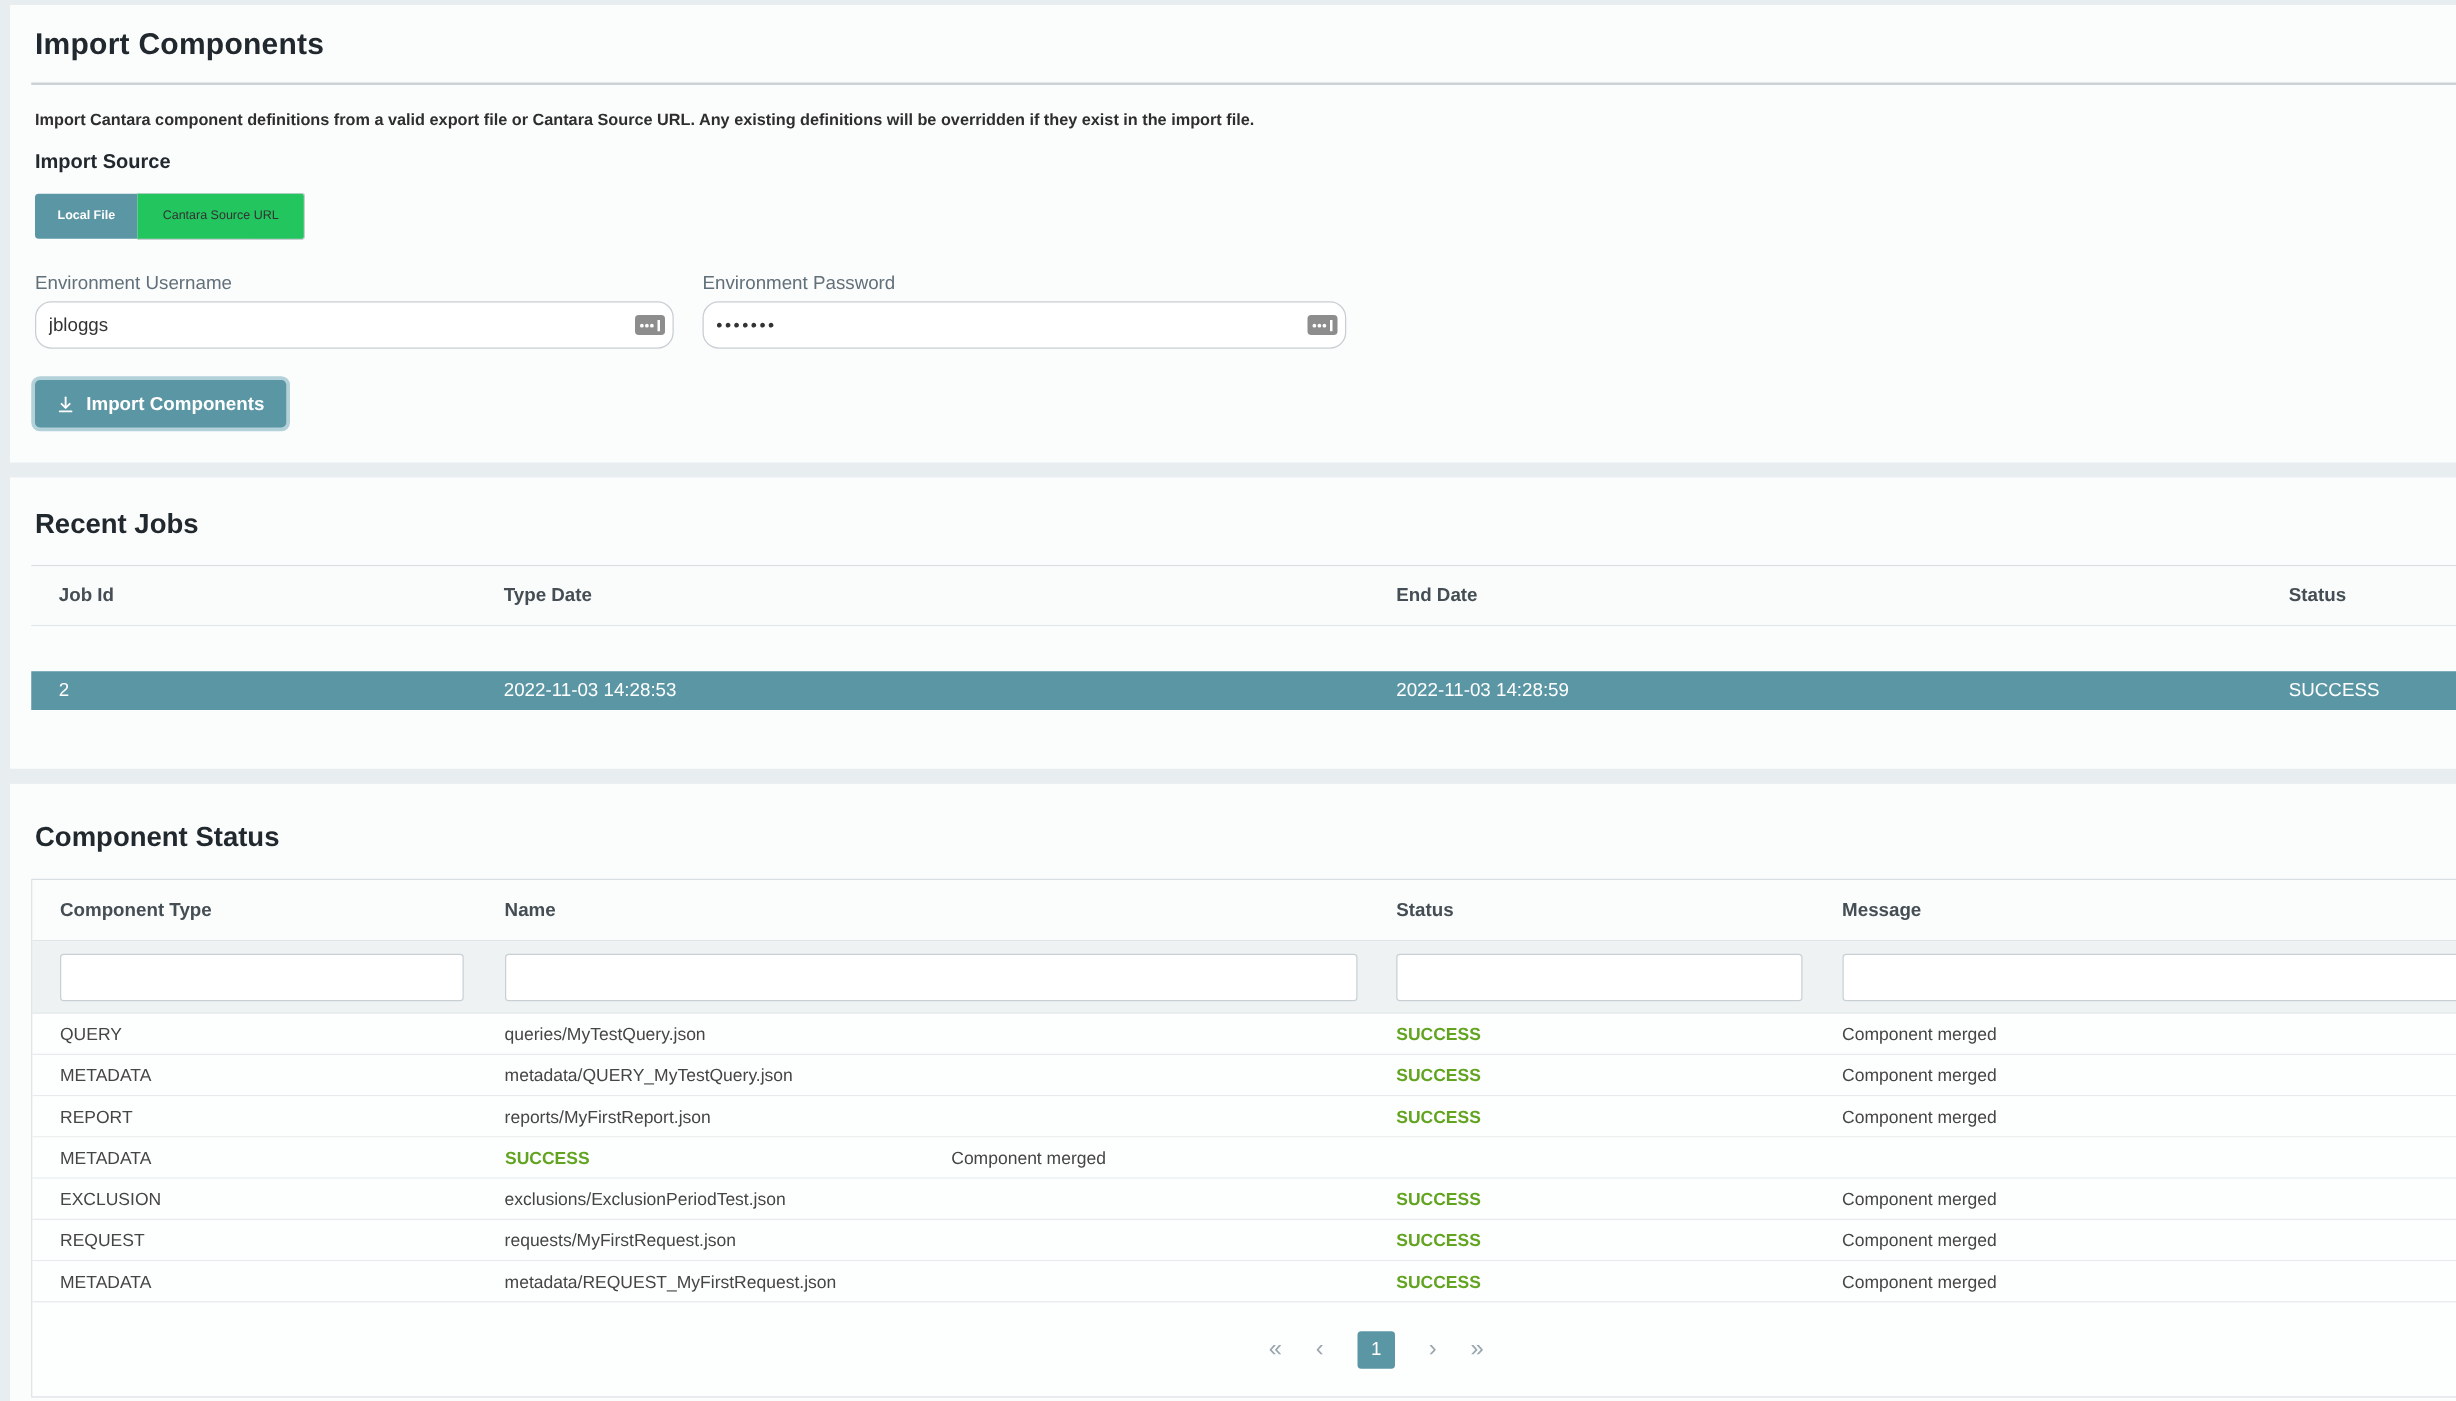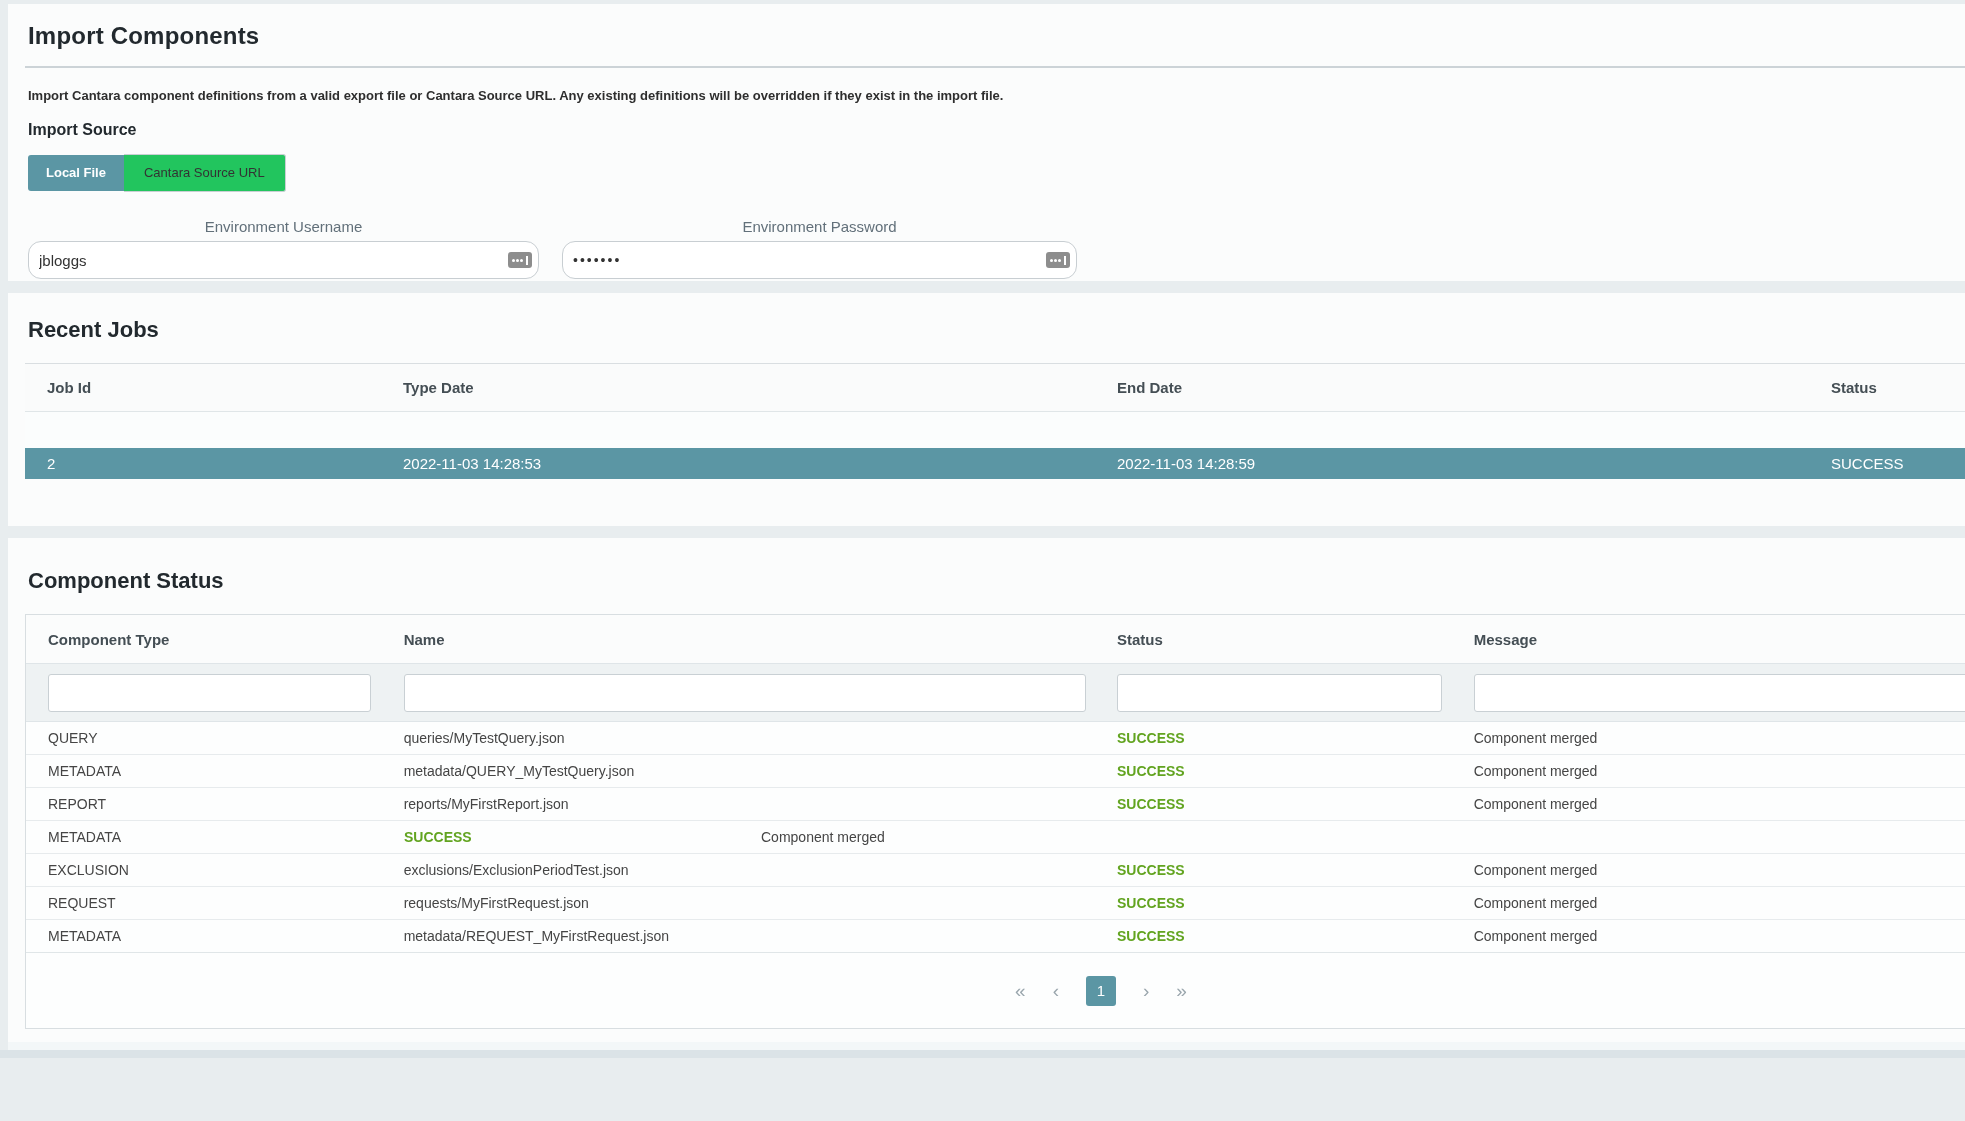--- a/index.html
+++ b/index.html
@@ -8,40 +8,40 @@
     background:#e8edef;
     font-family:"Liberation Sans","DejaVu Sans",sans-serif;
     color:#333;
   }
   .panel {
     margin-left:8px;
     width:calc(100% - 8px);
     background:#fbfcfc;
     overflow:hidden;
   }
-  .panel-top { margin-top:4px; height:277px; padding-top:18px; }
+  .panel-top { margin-top:4px; height:366px; padding-top:18px; }
   .gap { height:12px; }
   .inset { margin-left:20px; }
 
   h1.page-title { font-size:24px; font-weight:700; color:#22292e; letter-spacing:.2px; }
   hr.title-rule { border:none; border-top:2px solid #ccd3d7; margin:16px 0 0 17px; }
   p.page-desc { margin-top:20px; font-size:13px; font-weight:700; color:#2e2e2e; }
   h2.sub-title { margin-top:18px; font-size:16px; font-weight:700; color:#22292e; }
   h2.section-title { font-size:22px; font-weight:700; color:#22292e; }
 
   
   .tabs { margin-top:16px; display:inline-flex; border-radius:3px; }
-  .tab { height:36px; line-height:36px; padding:0 18px; font-size:13px; cursor:pointer; }
+  .tab { height:36px; line-height:36px; padding:0 18px; font-size:10px; cursor:pointer; }
   .tab.active { background:#5b96a4; color:#fff; font-weight:600; border-radius:3px 0 0 3px; }
   .tab.inactive { background:#22c55e; color:#333; border:1px solid #c9cfd3; border-left:none; border-radius:0 3px 3px 0; height:38px; line-height:36px; margin-top:-1px; padding:0 20px; }
 
   
   .fields-row { margin-top:26px; display:flex; gap:23px; }
   .field-group { display:flex; flex-direction:column; }
-  .field-label { font-size:15px; color:#62707a; margin-bottom:6px;text-align:center; }
+  .field-label { font-size:15px; color:#62707a; margin-bottom:6px; }
   .text-input-wrap { position:relative; }
   .text-input {
     height:38px; border:1px solid #c8ced2; border-radius:13px; background:#fff;
     font-size:15px; color:#333; padding:0 34px 0 10px; outline:none; width:100%;
     font-family:inherit;
   }
   .input-w1 { width:511px; }
   .input-w2 { width:515px; }
   .pw { letter-spacing:2px; font-size:14px; }
   .kbd-icon {

